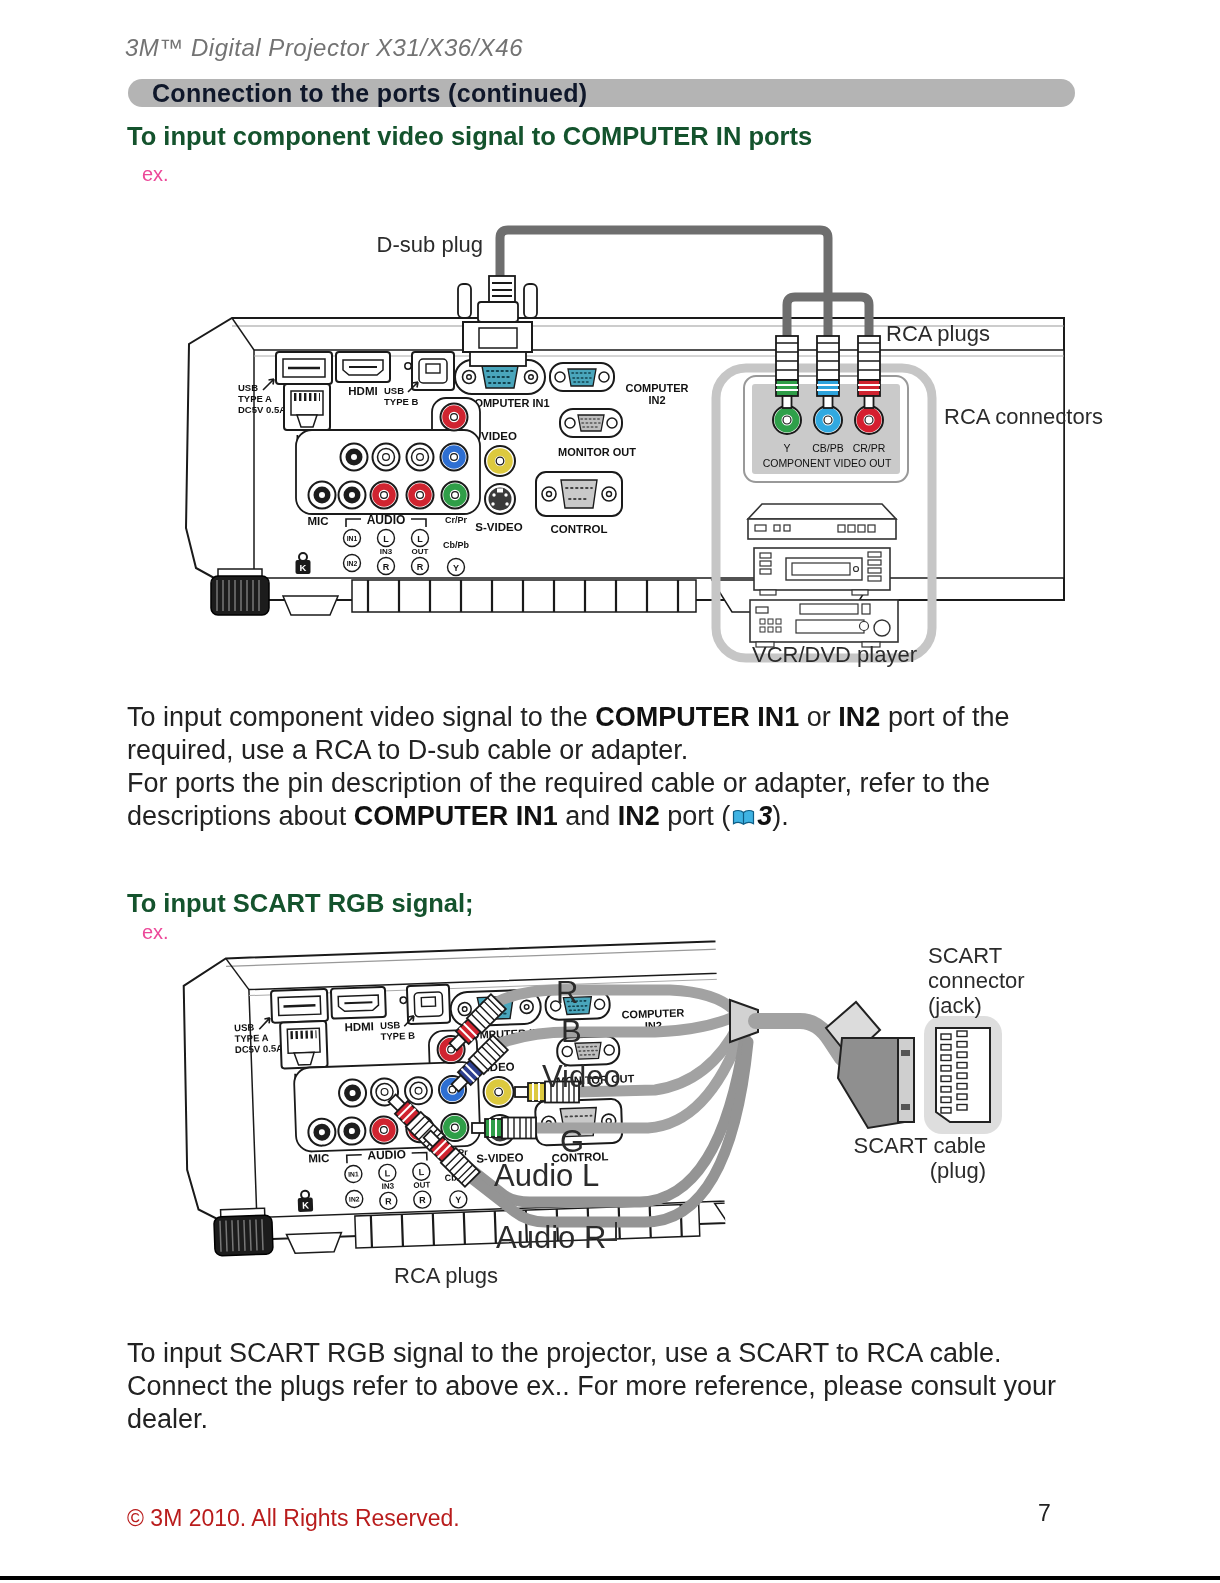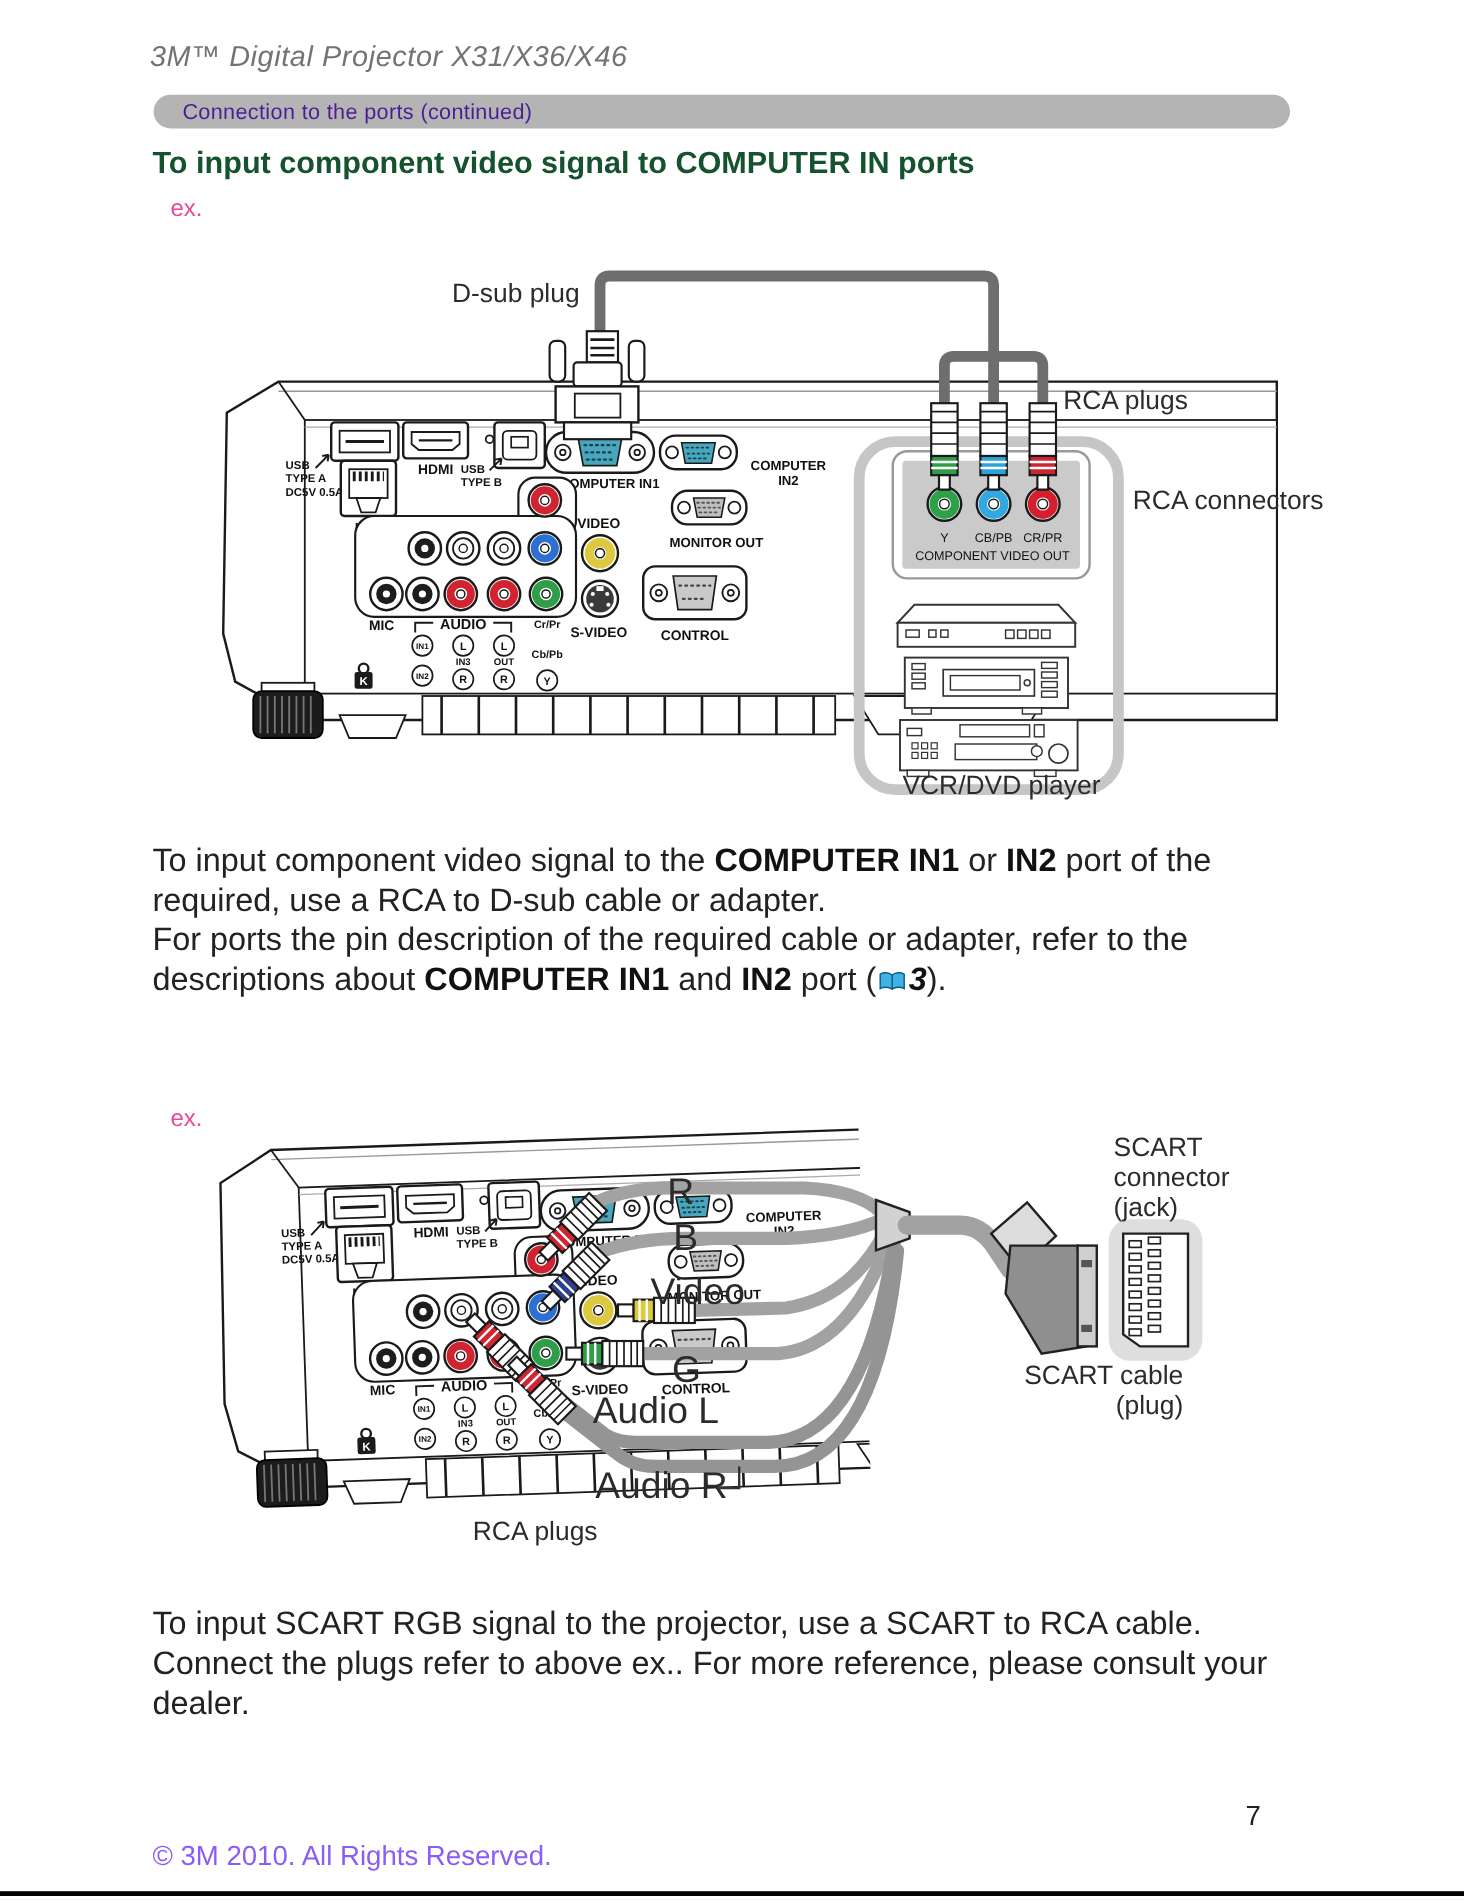--- a/index.html
+++ b/index.html
@@ -1,27 +1,27 @@
 <!DOCTYPE html>
 <html><head>
 <meta charset="utf-8">
 <style>
   html,body{margin:0;padding:0;background:#e8e8e8;}
   .page{position:relative;width:1220px;height:1583px;background:#fff;overflow:hidden;
         font-family:"Liberation Sans","DejaVu Sans",sans-serif;color:#1d1d1d;}
   .abs{position:absolute;}
   .doc-title{left:125px;top:34px;font-size:24px;font-style:italic;color:#737373;letter-spacing:.5px;}
   .banner{left:128px;top:79px;width:947px;height:28px;background:#b4b4b4;border-radius:14px;
-          color:#4c1d95;font-weight:400;font-size:18px;line-height:28px;padding-left:24px;box-sizing:border-box;letter-spacing:.3px;}
+          color:#0f172a;font-weight:700;font-size:25px;line-height:28px;padding-left:24px;box-sizing:border-box;letter-spacing:.3px;}
   .h1{left:127px;top:122px;font-size:25.5px;font-weight:700;color:#14532d;}
   .ex{font-size:20px;color:#ec4899;}
   .para{left:127px;font-size:27px;line-height:33px;color:#222;width:930px;}
   .para b{font-weight:700;color:#111;}
   .bi{font-weight:700;font-style:italic;color:#111;}
-  .footer-text{left:127px;top:1505px;font-size:23px;color:#8b5cf6;margin-top:28px;}
+  .footer-text{left:127px;top:1505px;font-size:23px;color:#b91c1c;}
   .page-num{left:1038px;top:1500px;font-size:23px;color:#222;}
   .bottom-rule{left:0;top:1576px;width:1220px;height:4px;background:#000;}
   svg.layer{position:absolute;left:0;top:0;}
   svg text{font-family:"Liberation Sans","DejaVu Sans",sans-serif;}
   .pl{font-weight:700;fill:#111;stroke:none;text-anchor:middle;}
   .pls{font-weight:700;fill:#111;stroke:none;}
   .dlabel{font-size:22px;fill:#2b2b2b;stroke:none;font-weight:400;}
   .dlabel-big{font-size:31px;fill:#2b2b2b;stroke:none;font-weight:400;}
   .book-icon{display:inline-block;vertical-align:-2px;margin:0 2px;}
 </style>
@@ -430,20 +430,21 @@
   <div class="abs para" style="top:701px;">
     <div><span>To input component video signal to the </span><b>COMPUTER IN1</b><span> or </span><b>IN2</b><span> port of the</span></div>
     <div><span>required, use a RCA to D-sub cable or adapter.</span></div>
     <div><span>For ports the pin description of the required cable or adapter, refer to the</span></div>
     <div><span>descriptions about </span><b>COMPUTER IN1</b><span> and </span><b>IN2</b><span> port (</span><svg class="book-icon" width="23" height="18" viewBox="0 0 23 18">
           <path d="M11.5,3.5 C8.5,1.2 4.2,1.2 1.5,2.8 L1.5,14.8 C4.2,13.2 8.5,13.2 11.5,15.2 C14.5,13.2 18.8,13.2 21.5,14.8 L21.5,2.8 C18.8,1.2 14.5,1.2 11.5,3.5 Z" fill="#3FB3E3" stroke="#0d5d85" stroke-width="1.2"></path>
           <line x1="11.5" y1="3.5" x2="11.5" y2="15.2" stroke="#0d5d85" stroke-width="1.2"></line>
         </svg><span class="bi">3</span><span>).</span></div>
   </div>
 
+  <div class="abs h1" style="top:889px;">To input SCART RGB signal;</div>
   <div class="abs ex" style="left:142px;top:921px;">ex.</div>
 
   <div class="abs para" style="top:1337px;">
     <div><span>To input SCART RGB signal to the projector, use a SCART to RCA cable.</span></div>
     <div><span>Connect the plugs refer to above ex.. For more reference, please consult your</span></div>
     <div><span>dealer.</span></div>
   </div>
 
   <div class="abs footer-text">© 3M 2010. All Rights Reserved.</div>
   <div class="abs page-num">7</div>

